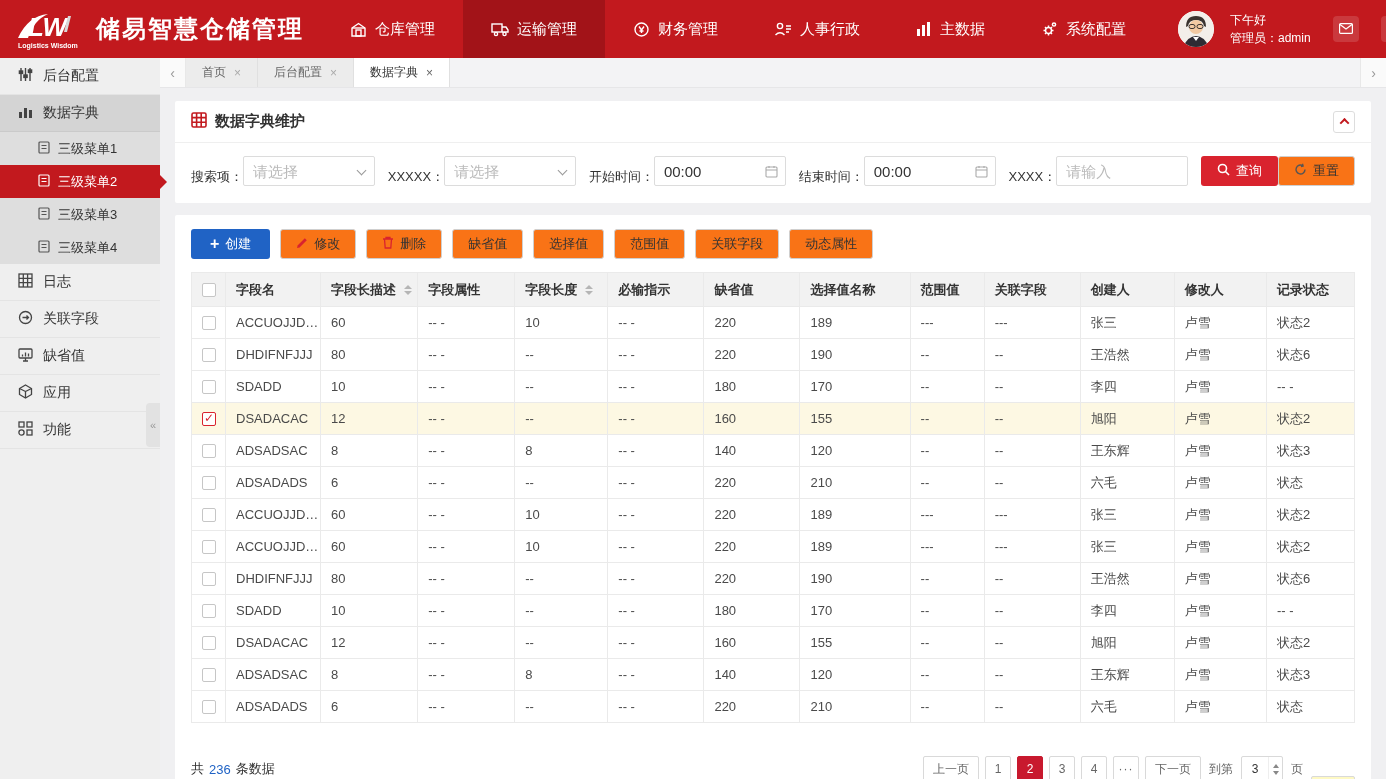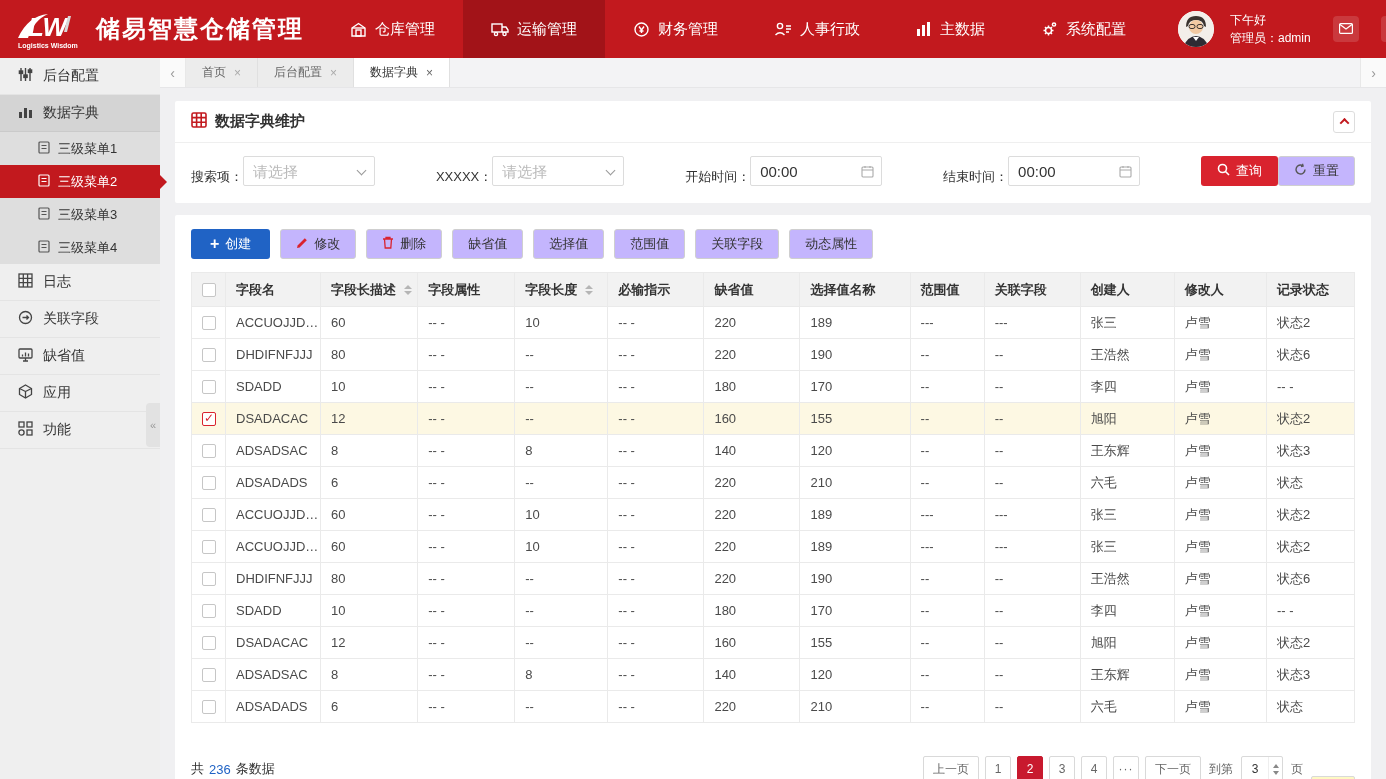--- a/index.html
+++ b/index.html
@@ -69,21 +69,21 @@
   .f-label { font-size:13px; color:#333; }
   .f-ctl { position:relative; width:132px; height:30px; border:1px solid #DCDCDC; border-radius:2px;
       background:#fff; display:flex; align-items:center; }
   .f-ctl input { border:none; outline:none; width:100%; height:100%; padding:0 24px 0 9px; font-size:15px;
       color:#333; background:transparent; font-family:inherit; }
   .f-ctl input::placeholder { color:#BBB; }
   .chev-down { position:absolute; right:9px; top:10px; width:7px; height:7px;
       border-right:1.5px solid #999; border-bottom:1.5px solid #999; transform:rotate(45deg); pointer-events:none; }
   .cal-ico { position:absolute; right:7px; top:8px; pointer-events:none; }
   .btn { height:30px; border-radius:3px; border:1px solid transparent; display:inline-flex; align-items:center;
-      gap:6px; padding:0 15px; font-size:13px; cursor:pointer; white-space:nowrap; background:#c4b5fd; font-family:inherit; }
+      gap:6px; padding:0 15px; font-size:13px; cursor:pointer; white-space:nowrap; background:#f97316; font-family:inherit; }
   .btn-red { background:#D9232E; color:#fff; }
   .btn-plain { border-color:#CFCFCF; color:#333; }
 
   
   .table-panel { margin-top:12px; padding:14px 16px 13px; display:flex; flex-direction:column; }
   .toolbar { display:flex; gap:10px; }
   .btn-blue { background:#2063C5; color:#fff; padding:0 18px; }
   .plus-glyph { font-size:16px; line-height:1; font-weight:bold; }
 
   table { width:100%; border-collapse:collapse; table-layout:fixed; margin-top:13px; }
@@ -421,20 +421,26 @@
           <div class="f-group">
             <span class="f-label">结束时间：</span>
             <div class="f-ctl">
               <input type="text" value="00:00" style="">
               <span class="cal-ico">
                 <svg width="13" height="13" viewBox="0 0 13 13" fill="none" stroke="#AAA" stroke-width="1.1">
                   <rect x="1" y="2" width="11" height="10" rx="1"></rect>
                     <path d="M1 5 H12 M4 1 V3 M9 1 V3"></path>
                 </svg>
               </span>
+            </div>
+          </div>
+          <div class="f-group">
+            <span class="f-label">XXXX：</span>
+            <div class="f-ctl">
+              <input type="text" placeholder="请输入" style="">
             </div>
           </div>
           <div class="f-group">
             <button class="btn btn-red">
               <span>
                 <svg width="13" height="13" viewBox="0 0 13 13" fill="none" stroke="#fff" stroke-width="1.6">
                   <circle cx="5.5" cy="5.5" r="4"></circle>
                     <path d="M8.5 8.5 L12 12"></path>
                 </svg>
               </span>

